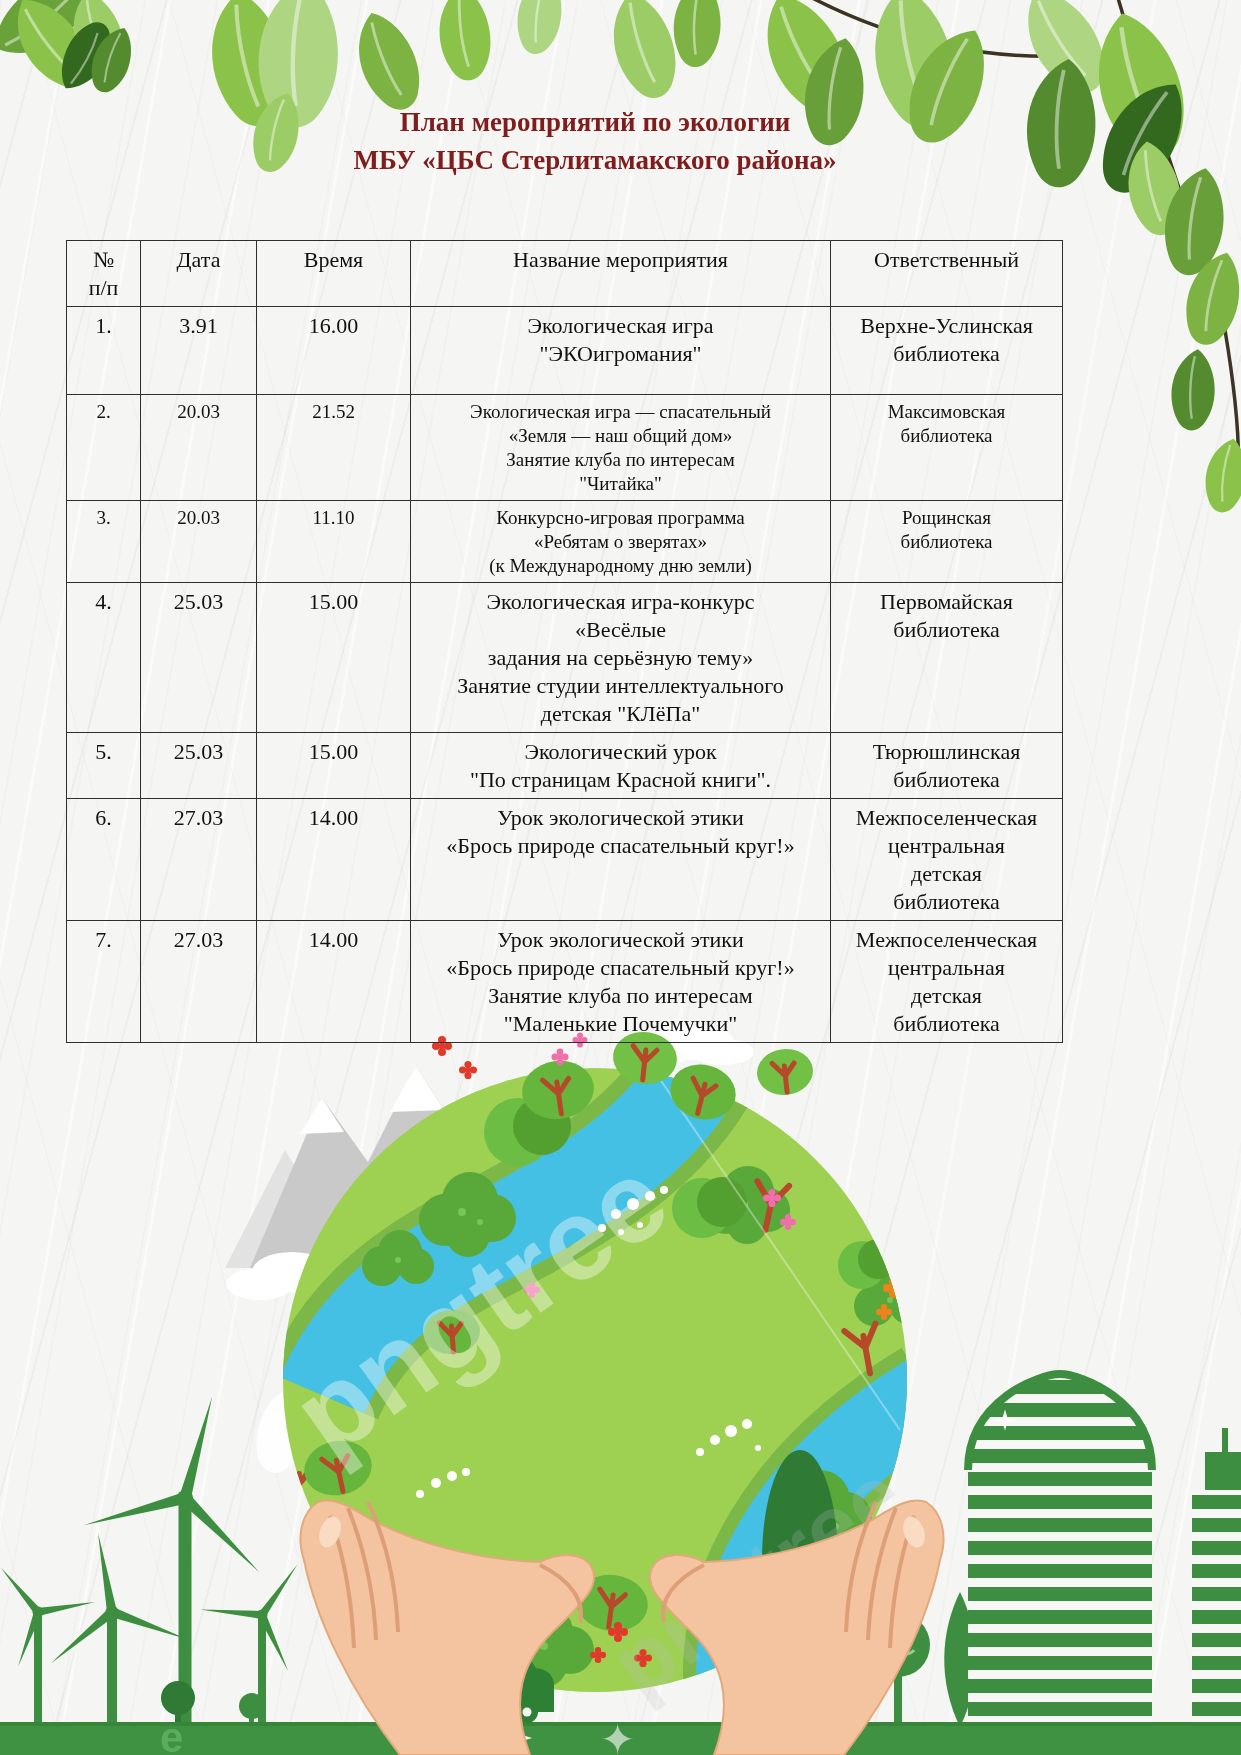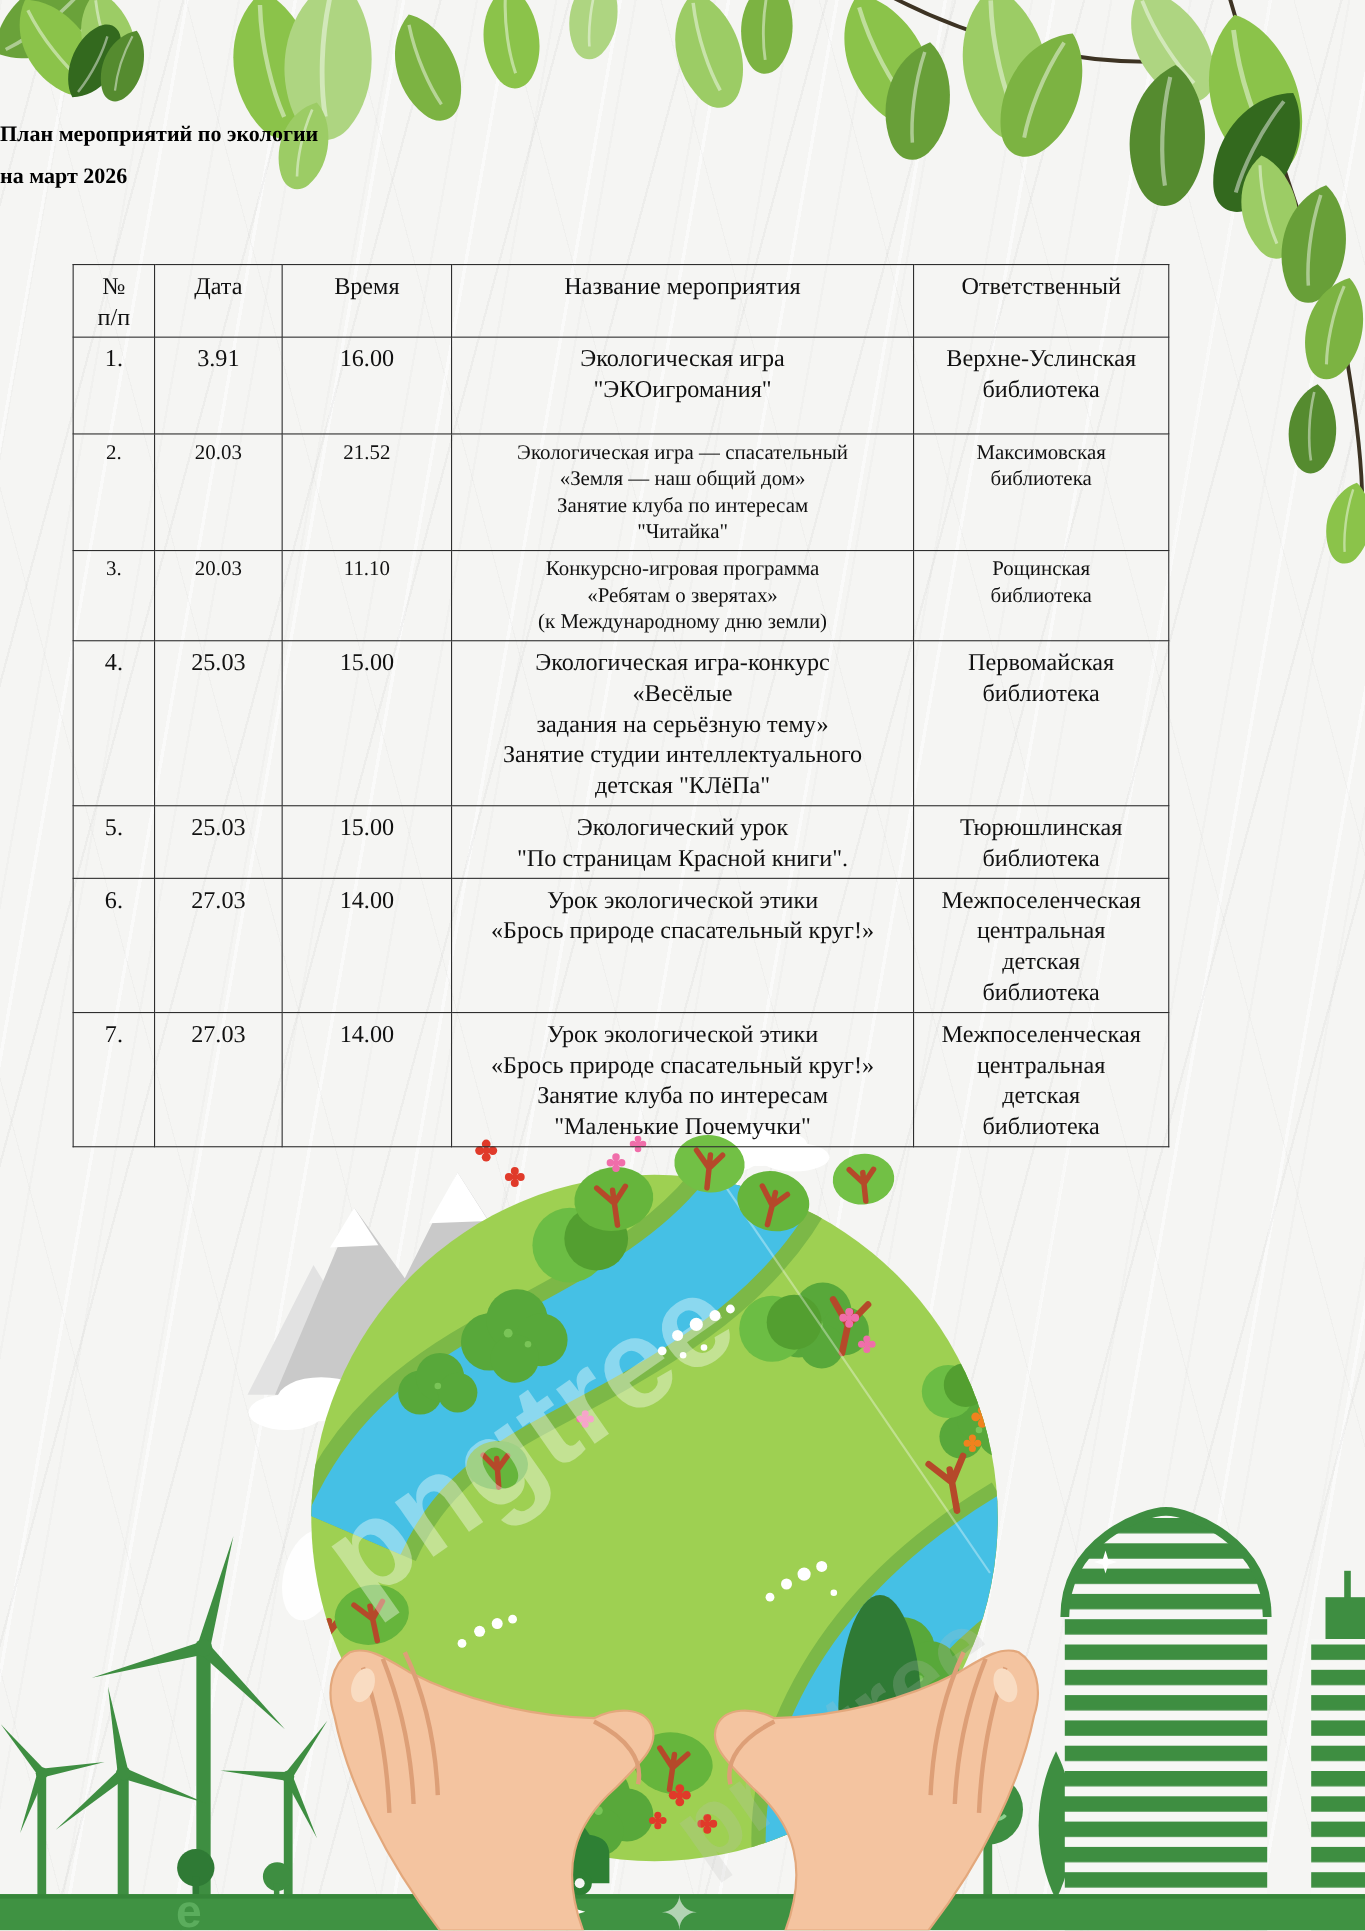--- a/index.html
+++ b/index.html
@@ -8,22 +8,22 @@
     font-family:"Liberation Serif","DejaVu Serif",serif;
     background-color:#f5f5f3;
     background-image:
       repeating-linear-gradient(105deg, rgba(0,0,0,0) 0 47px, rgba(90,90,90,.05) 47px 49px, rgba(0,0,0,0) 49px 113px),
       repeating-linear-gradient(75deg, rgba(0,0,0,0) 0 61px, rgba(120,120,120,.045) 61px 62px, rgba(0,0,0,0) 62px 139px),
       repeating-linear-gradient(-80deg, rgba(255,255,255,.55) 0 3px, rgba(0,0,0,0) 3px 97px),
       repeating-linear-gradient(100deg, rgba(140,140,140,.04) 0 2px, rgba(0,0,0,0) 2px 71px);
   }
   .layer{position:absolute;left:0;top:0;pointer-events:none;}
   .title-block{
-    position:absolute;left:0;top:103px;width:1190px;z-index:3;
-    font-weight:bold;font-size:20px;line-height:38px;color:#000000;
+    position:absolute;left:0;top:103px;width:1190px;text-align:center;z-index:3;
+    font-weight:bold;font-size:27px;line-height:38px;color:#7f1d1d;
   }
   table.events{
     position:absolute;left:66px;top:240px;width:996px;z-index:2;
     border-collapse:collapse;table-layout:fixed;
     font-size:22px;color:#111;
   }
   table.events th, table.events td{
     border:1.8px solid #2e2e2e;
     vertical-align:top;text-align:center;
     padding:5px 4px 4px 4px;
@@ -75,21 +75,21 @@
     <use href="#leaf" transform="translate(1155,140) rotate(80) scale(1.4)" fill="#9ccc65"></use>
     <use href="#leaf" transform="translate(1215,170) rotate(100) scale(1.6)" fill="#689f38"></use>
     <use href="#leaf" transform="translate(1235,255) rotate(105) scale(1.4)" fill="#7cb342"></use>
     <use href="#leaf" transform="translate(1205,350) rotate(95) scale(1.2)" fill="#558b2f"></use>
     <use href="#leaf" transform="translate(1240,440) rotate(100) scale(1.1)" fill="#8bc34a"></use>
   </g>
 </svg>
 
 <div class="title-block">
   <div>План мероприятий по экологии</div>
-  <div>на март 2026</div>
+  <div>МБУ «ЦБС Стерлитамакского района»</div>
 </div>
 
 <svg class="layer" width="1241" height="730" viewBox="0 1025 1241 730" style="top:1025px;z-index:1">
   <defs>
     <clipPath id="globeClip">
         <circle cx="595" cy="1380" r="312"></circle>
       </clipPath>
     <pattern id="towerStripes" patternUnits="userSpaceOnUse" x="0" y="1380" width="300" height="23">
       <rect width="300" height="23" fill="#3e8e41"></rect>
       <rect y="14" width="300" height="9" fill="#f7f7f5"></rect>

